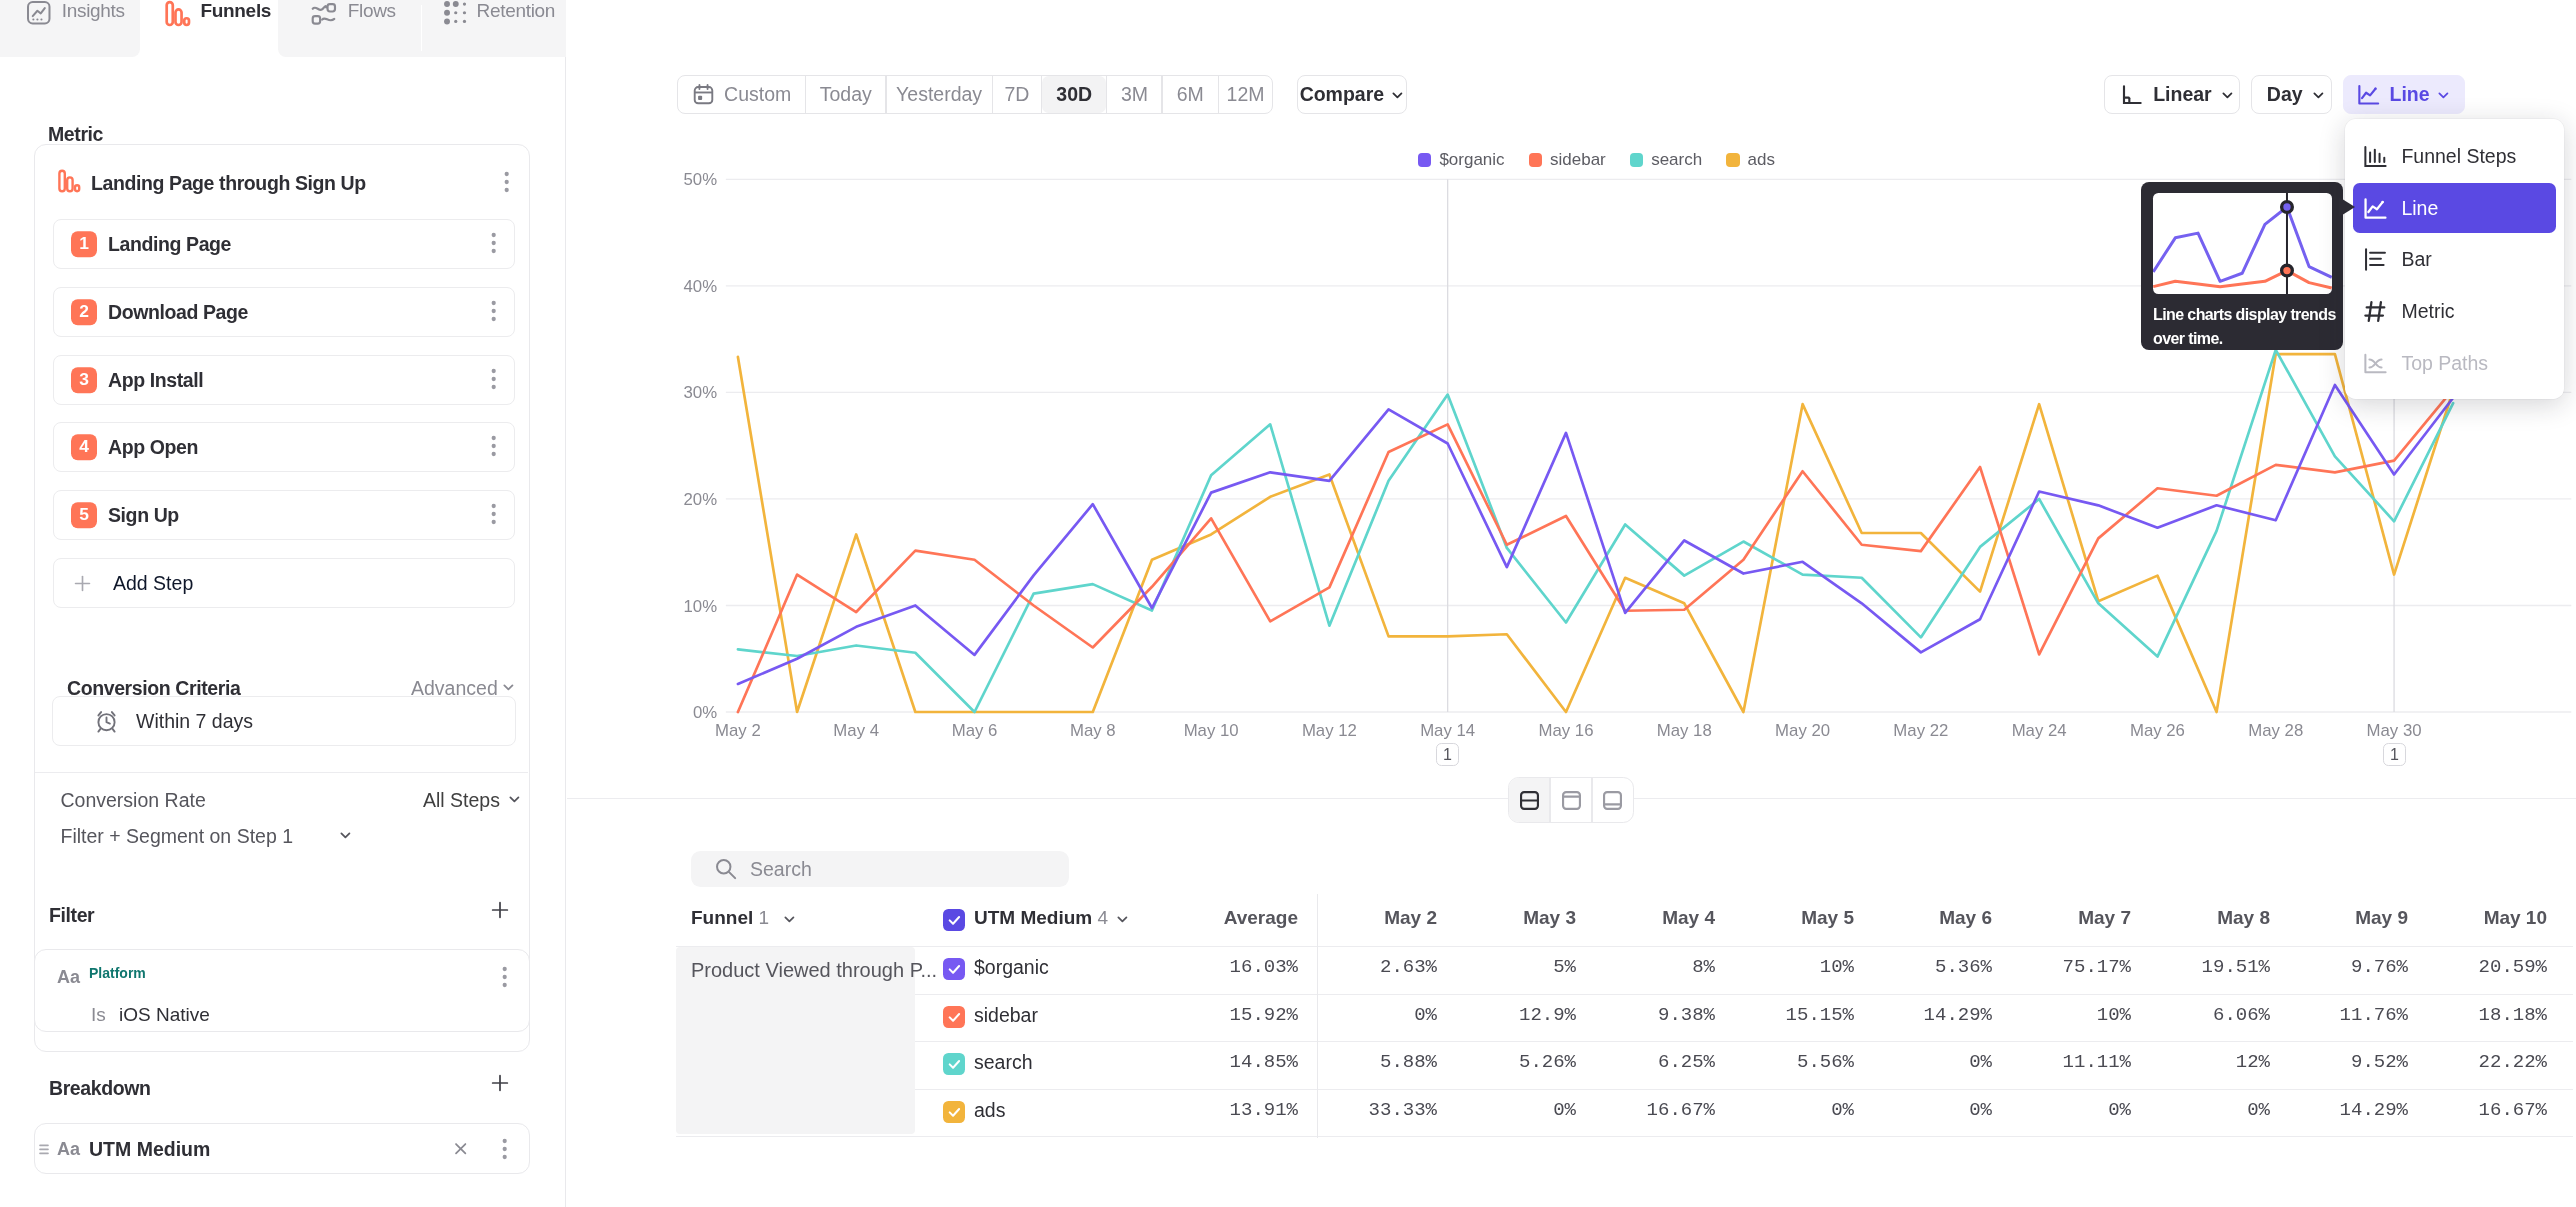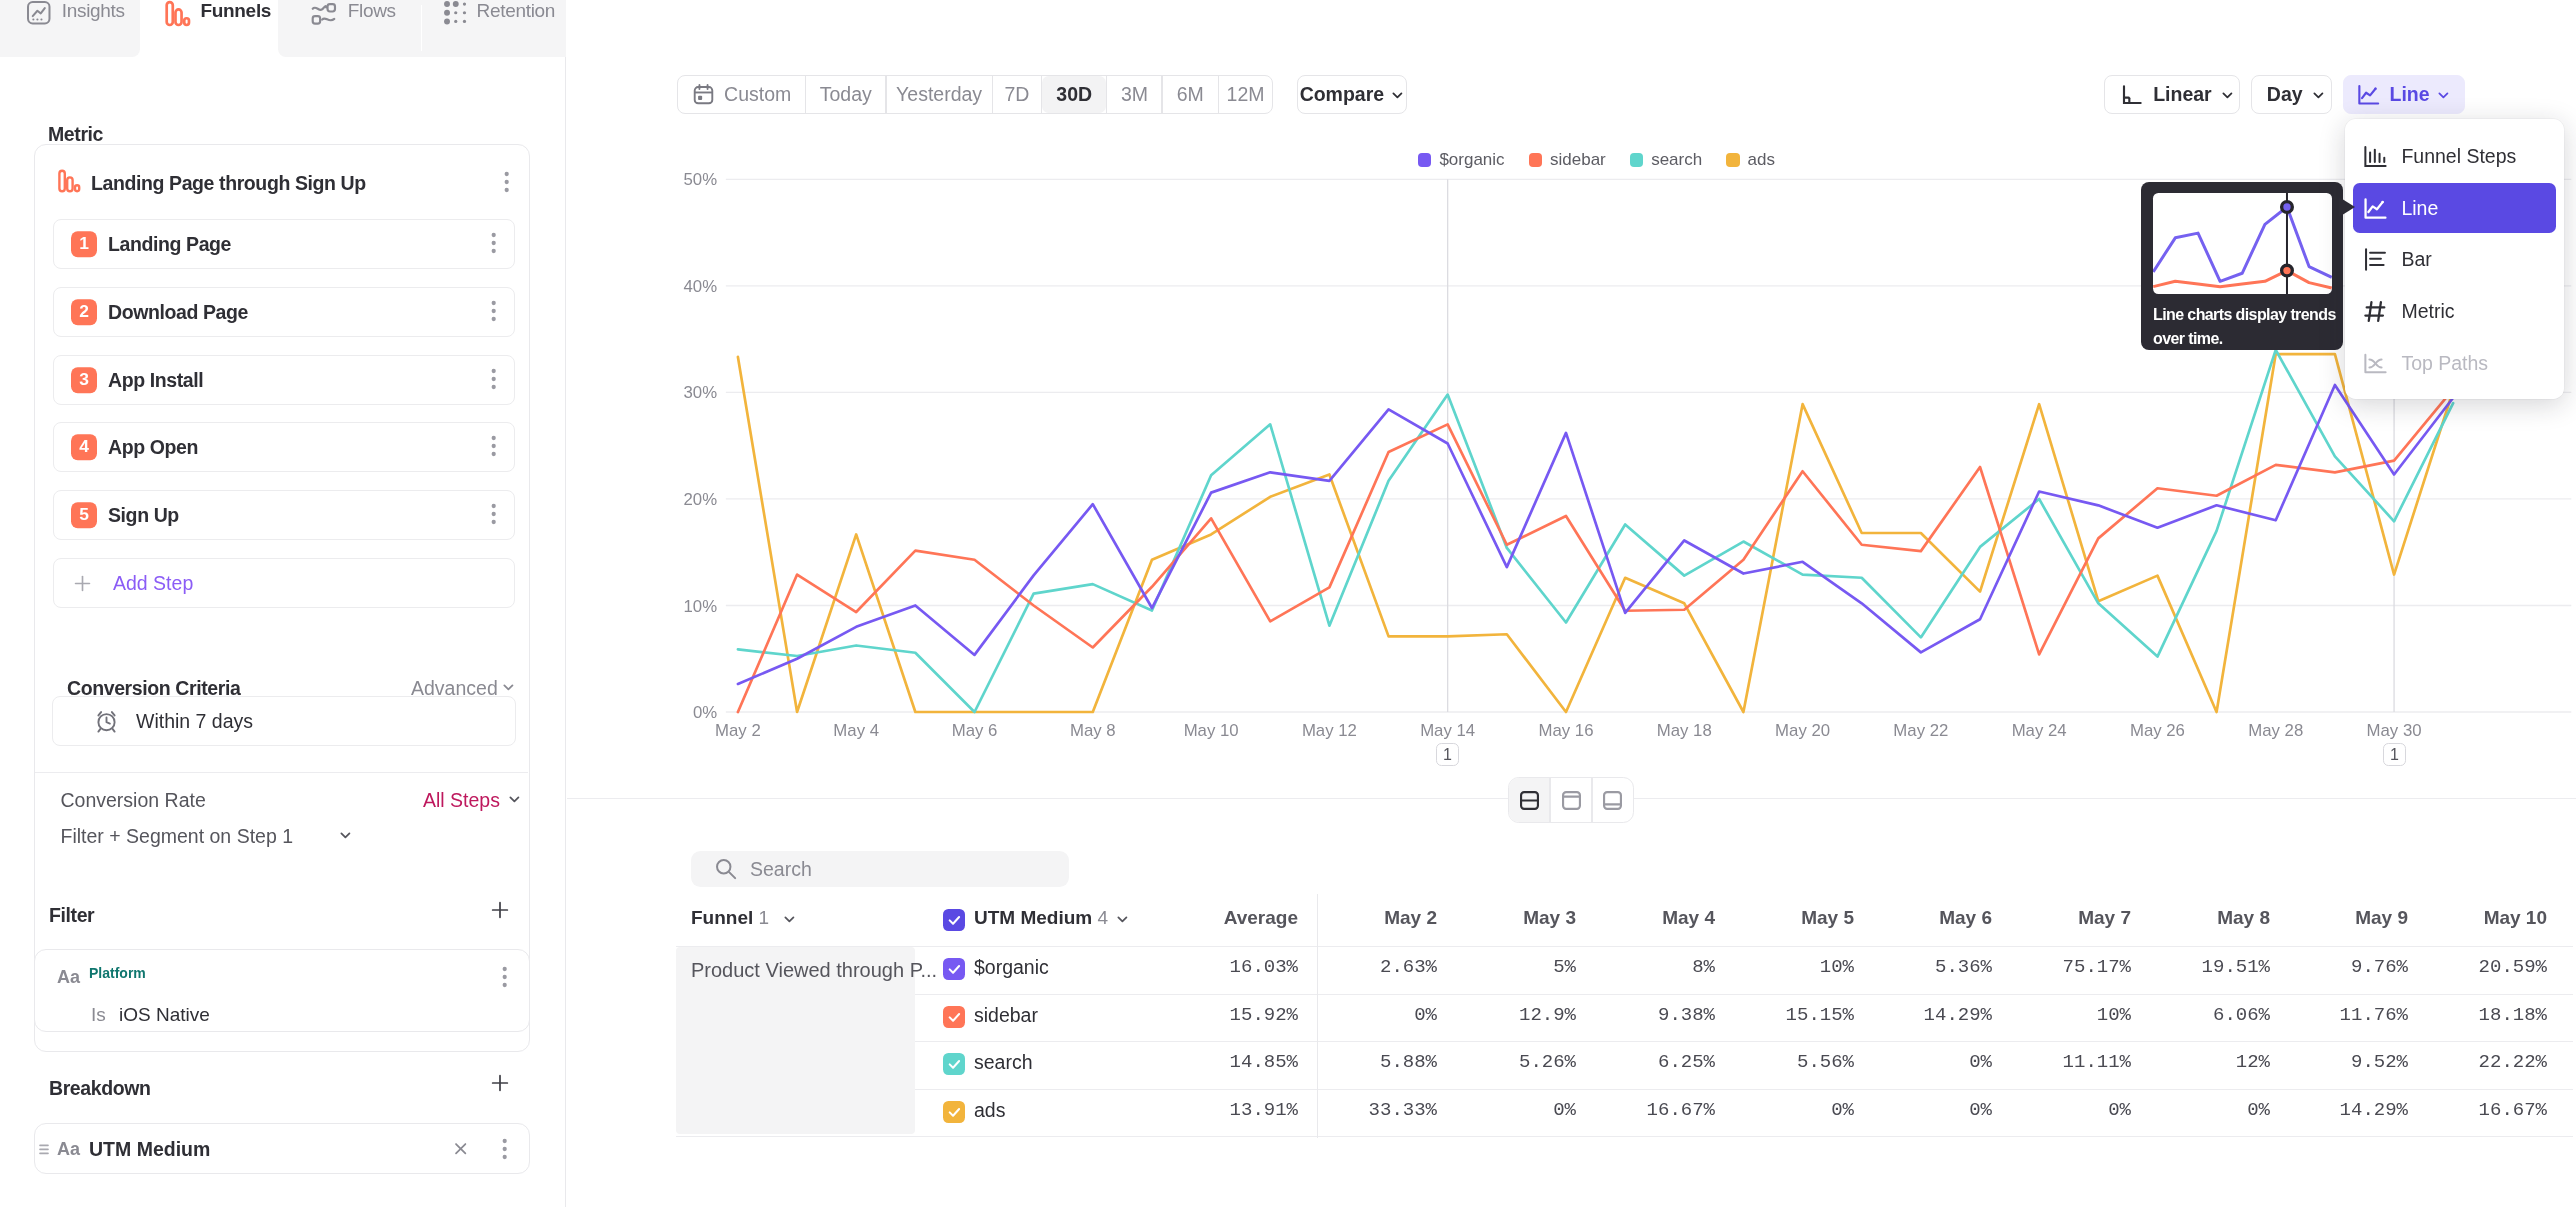--- a/index.html
+++ b/index.html
@@ -190,41 +190,41 @@
               <circle cx="4" cy="18" r="3.2" fill="#9A9AA2"></circle>
               <circle cx="4" cy="30" r="3.2" fill="#9A9AA2"></circle>
             </svg></div>
         </div>
 
   <div class="stepbox" style="top:413px;border-color:#ECECEE">
     <span class="abs" style="left:19px;top:14.8px"><svg width="19" height="19" viewBox="0 0 30 30" stroke="#A9A9B0" stroke-width="2.6" stroke-linecap="round">
               <path d="M15 4 V26"></path>
               <path d="M4 15 H26"></path>
             </svg></span>
-    <span class="abs" style="left:59px;top:12.7px;font-size:19.5px;color:#8b5cf6">Add Step</span>
+    <span class="abs" style="left:59px;top:12.7px;font-size:19.5px;color:#0f172a">Add Step</span>
   </div>
   <div class="abs h1" style="left:32px;top:532px">Conversion Criteria</div>
   <div class="abs" style="left:376px;top:532px;font-size:19.5px;color:#8A8A92">Advanced</div>
   <div class="abs" style="left:466px;top:535px"><svg width="14.8" height="14.8" viewBox="0 0 22 22" fill="none" stroke="#8A8A92" stroke-width="2.6" stroke-linecap="round" stroke-linejoin="round">
             <polyline points="5,8 11,14 17,8"></polyline>
           </svg></div>
   <div class="stepbox" style="left:17px;top:551px;width:464px;border-color:#ECECEE">
     <span class="abs" style="left:40px;top:10.7px"><svg width="27" height="27" viewBox="0 0 40 40" fill="none" stroke="#72727A" stroke-width="2.8">
               <circle cx="20" cy="21" r="12"></circle>
               <polyline points="20,14 20,21 25,23" stroke-linecap="round" stroke-linejoin="round"></polyline>
               <path d="M8 11 L12 6" stroke-linecap="round"></path>
               <path d="M32 11 L28 6" stroke-linecap="round"></path>
               <path d="M11 31 L8 35" stroke-linecap="round"></path>
               <path d="M29 31 L32 35" stroke-linecap="round"></path>
             </svg></span>
     <span class="abs" style="left:83px;top:12.7px;font-size:19.5px;font-weight:500;color:#2F2F35">Within 7 days</span>
   </div>
   <div class="hline" style="left:0;top:627px;width:493px"></div>
   <div class="abs" style="left:25.5px;top:644px;font-size:19.5px;color:#55555C">Conversion Rate</div>
-  <div class="abs" style="left:388px;top:644px;font-size:19.5px;color:#be185d;font-weight:500">All Steps</div>
+  <div class="abs" style="left:388px;top:644px;font-size:19.5px;color:#404040;font-weight:500">All Steps</div>
   <div class="abs" style="left:472px;top:647px"><svg width="14.8" height="14.8" viewBox="0 0 22 22" fill="none" stroke="#55555C" stroke-width="2.6" stroke-linecap="round" stroke-linejoin="round">
             <polyline points="5,8 11,14 17,8"></polyline>
           </svg></div>
   <div class="abs" style="left:25.5px;top:680px;font-size:19.5px;color:#55555C">Filter + Segment on Step 1</div>
   <div class="abs" style="left:303px;top:683px"><svg width="14.8" height="14.8" viewBox="0 0 22 22" fill="none" stroke="#55555C" stroke-width="2.6" stroke-linecap="round" stroke-linejoin="round">
             <polyline points="5,8 11,14 17,8"></polyline>
           </svg></div>
 </div>
 
 <div class="abs h1" style="left:49px;top:904px">Filter</div>

